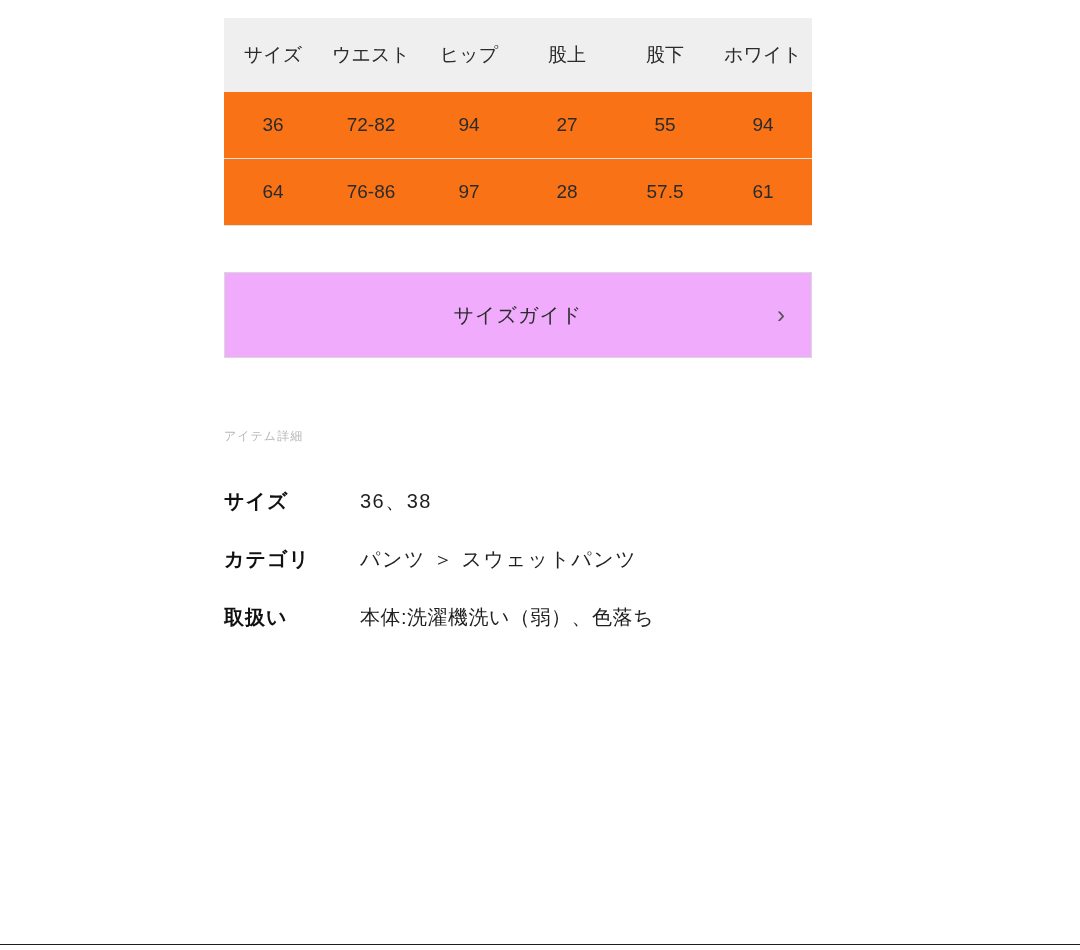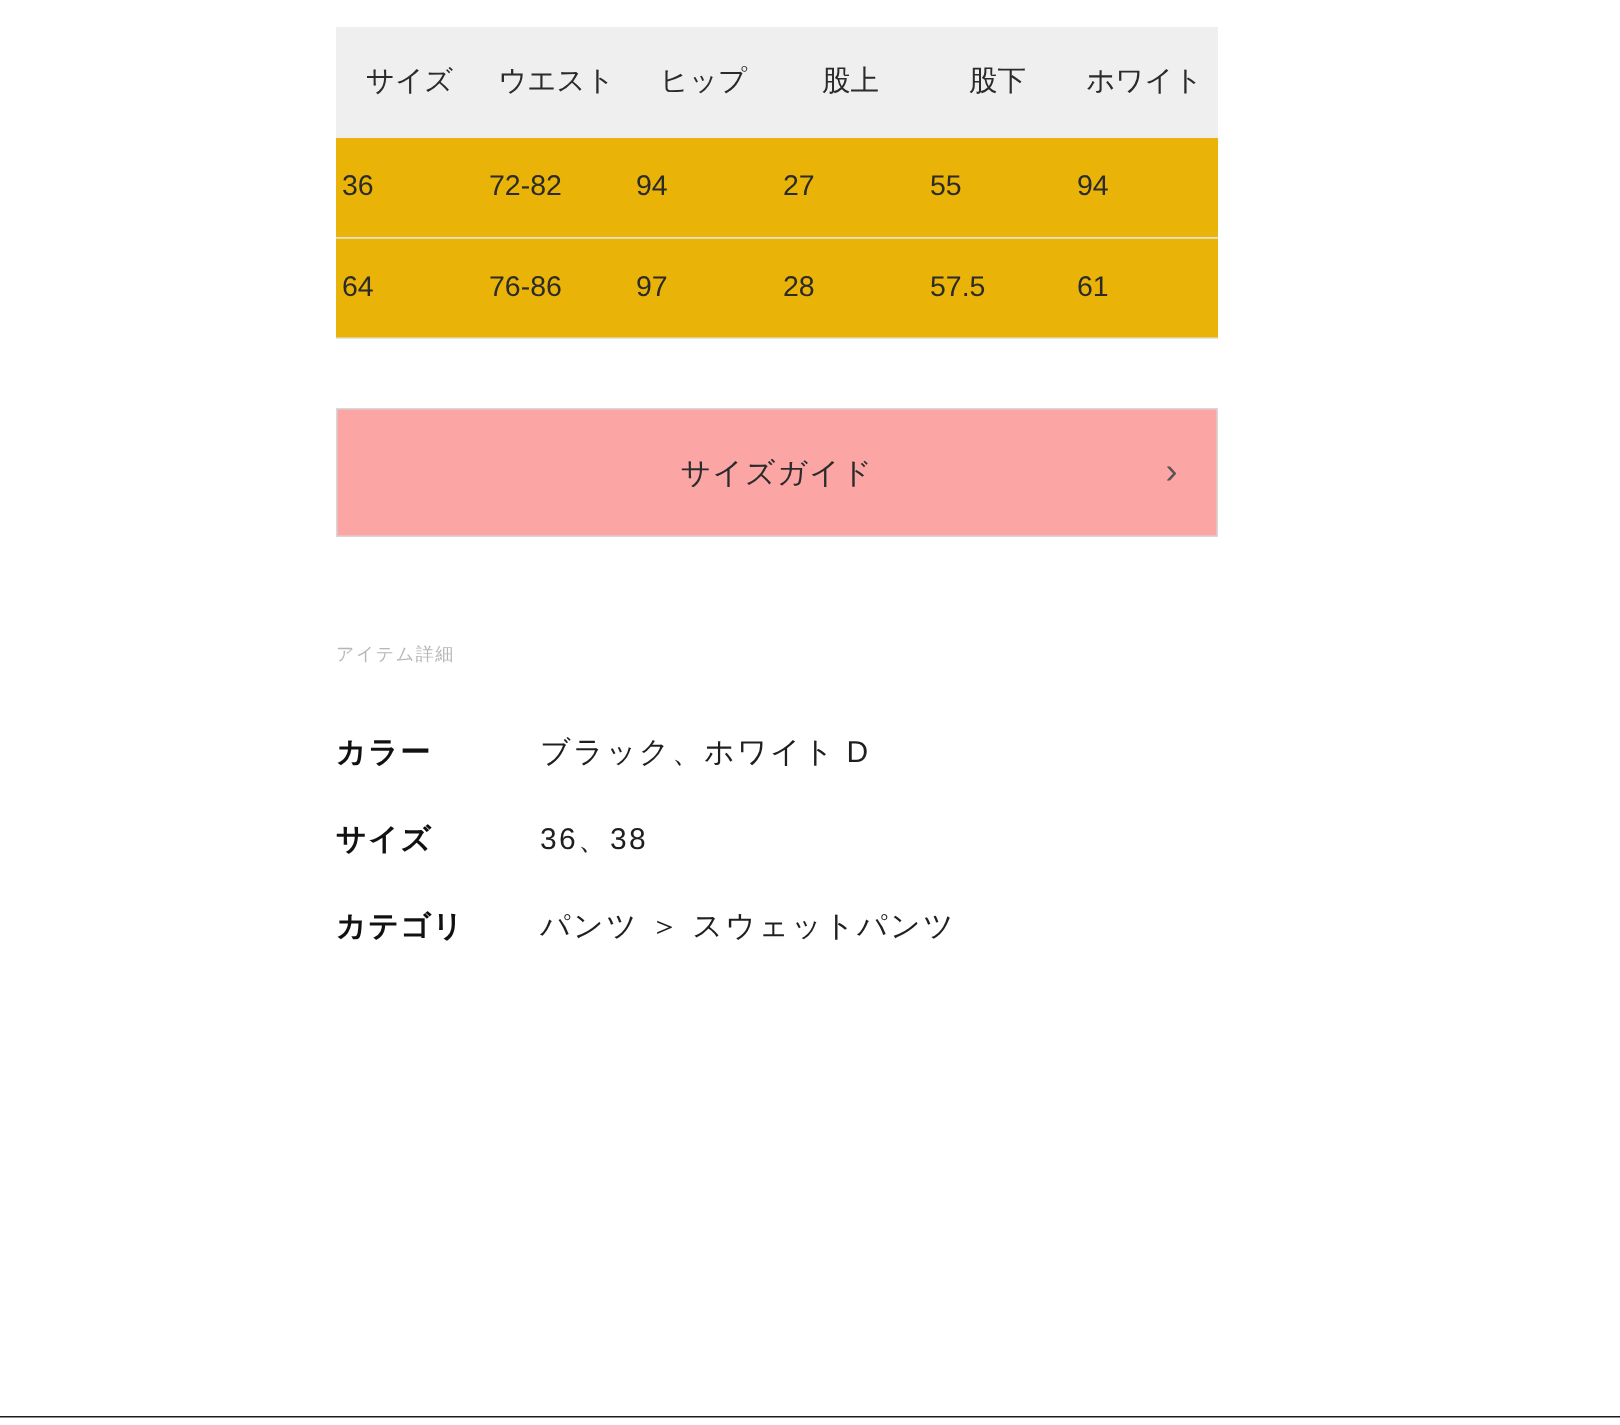--- a/index.html
+++ b/index.html
@@ -44,43 +44,43 @@
     padding: 14px 4px;
     text-align: center;
     vertical-align: middle;
     border: none;
     height: 74px;
     box-sizing: border-box;
   }
   table.size-table td {
     font-size: 19px;
     color: #2b2b2b;
-    text-align: left;
+    text-align: center;
     padding: 22px 4px;
     border-bottom: 1px solid #e3e3e3;
-    background: #eab308;
+    background: #f97316;
     font-weight: 400;
   }
   table.size-table tr.data-row:first-of-type td {
     border-top: none;
   }
 
   
   .size-guide {
     position: absolute;
     left: 224px;
     top: 272px;
     width: 588px;
     height: 86px;
     border: 1px solid #d8d8d8;
     box-sizing: border-box;
     display: flex;
     align-items: center;
     justify-content: center;
-    background: #fca5a5;
+    background: #f0abfc;
     cursor: pointer;
   }
   .size-guide .label {
     font-size: 20px;
     color: #2b2b2b;
     letter-spacing: 1px;
   }
   .size-guide .chev {
     position: absolute;
     right: 26px;
@@ -178,27 +178,27 @@
 
   <div class="size-guide">
     <span class="label">サイズガイド</span>
     <span class="chev">›</span>
   </div>
 
   <div class="detail-title">アイテム詳細</div>
 
   <div class="detail-list">
     <div class="detail-row">
-      <div class="key">カラー</div>
-      <div class="val spaced">ブラック、ホワイト D</div>
-    </div>
-    <div class="detail-row">
       <div class="key">サイズ</div>
       <div class="val spaced">36、38</div>
     </div>
     <div class="detail-row">
       <div class="key">カテゴリ</div>
       <div class="val spaced">パンツ ＞ スウェットパンツ</div>
     </div>
+    <div class="detail-row">
+      <div class="key">取扱い</div>
+      <div class="val">本体:洗濯機洗い（弱）、色落ち</div>
+    </div>
   </div>
 
   <div class="bottom-rule"></div>
 </div>
 
 </body></html>

